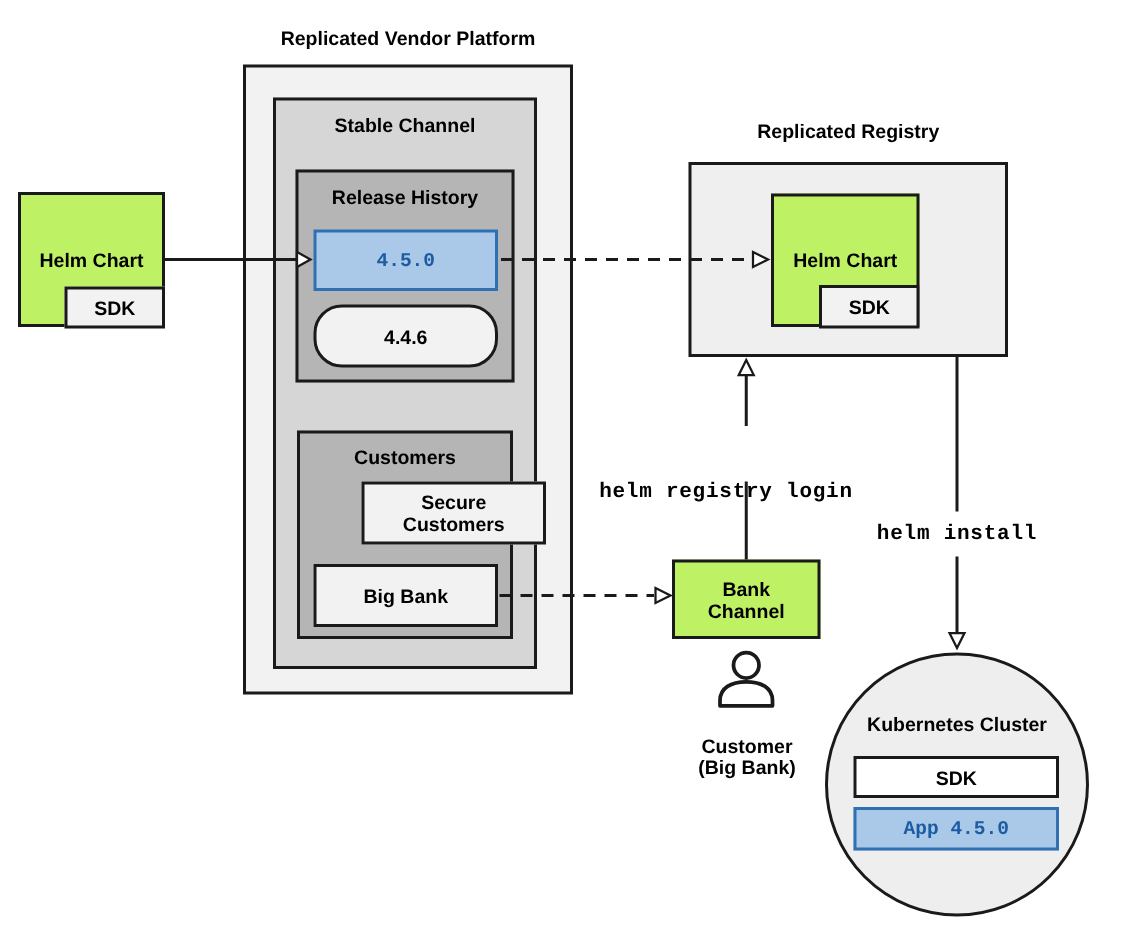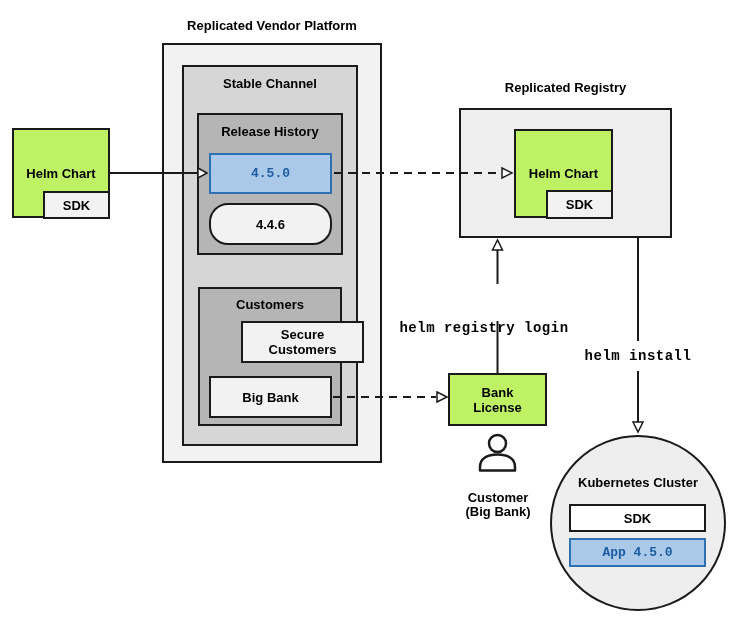--- a/index.html
+++ b/index.html
@@ -112,21 +112,21 @@
 
   <div class="box fill-midbox center-label" style="left:514px; top:129px; width:99px; height:89px;">
     <span>Helm Chart</span>
   </div>
   <div class="box fill-lightest center-label" style="left:546px; top:190px; width:67px; height:29px;">
     <span>SDK</span>
   </div>
 
   <div class="box fill-midbox center-label" style="left:448px; top:373px; width:99px; height:53px;">
     <div>Bank</div>
-    <div>License</div>
+    <div>Channel</div>
   </div>
 
   <div class="free-label" style="left:448px; top:479px; width:100px; line-height:14px;margin-top:12px;">
     <div>Customer</div>
     <div>(Big Bank)</div>
   </div>
 
   <div class="mono-label" style="left:384px; top:297px; width:200px;margin-top:23px;">helm registry login</div>
 
   <div class="mono-label" style="left:558px; top:348px; width:160px;">helm install</div>

